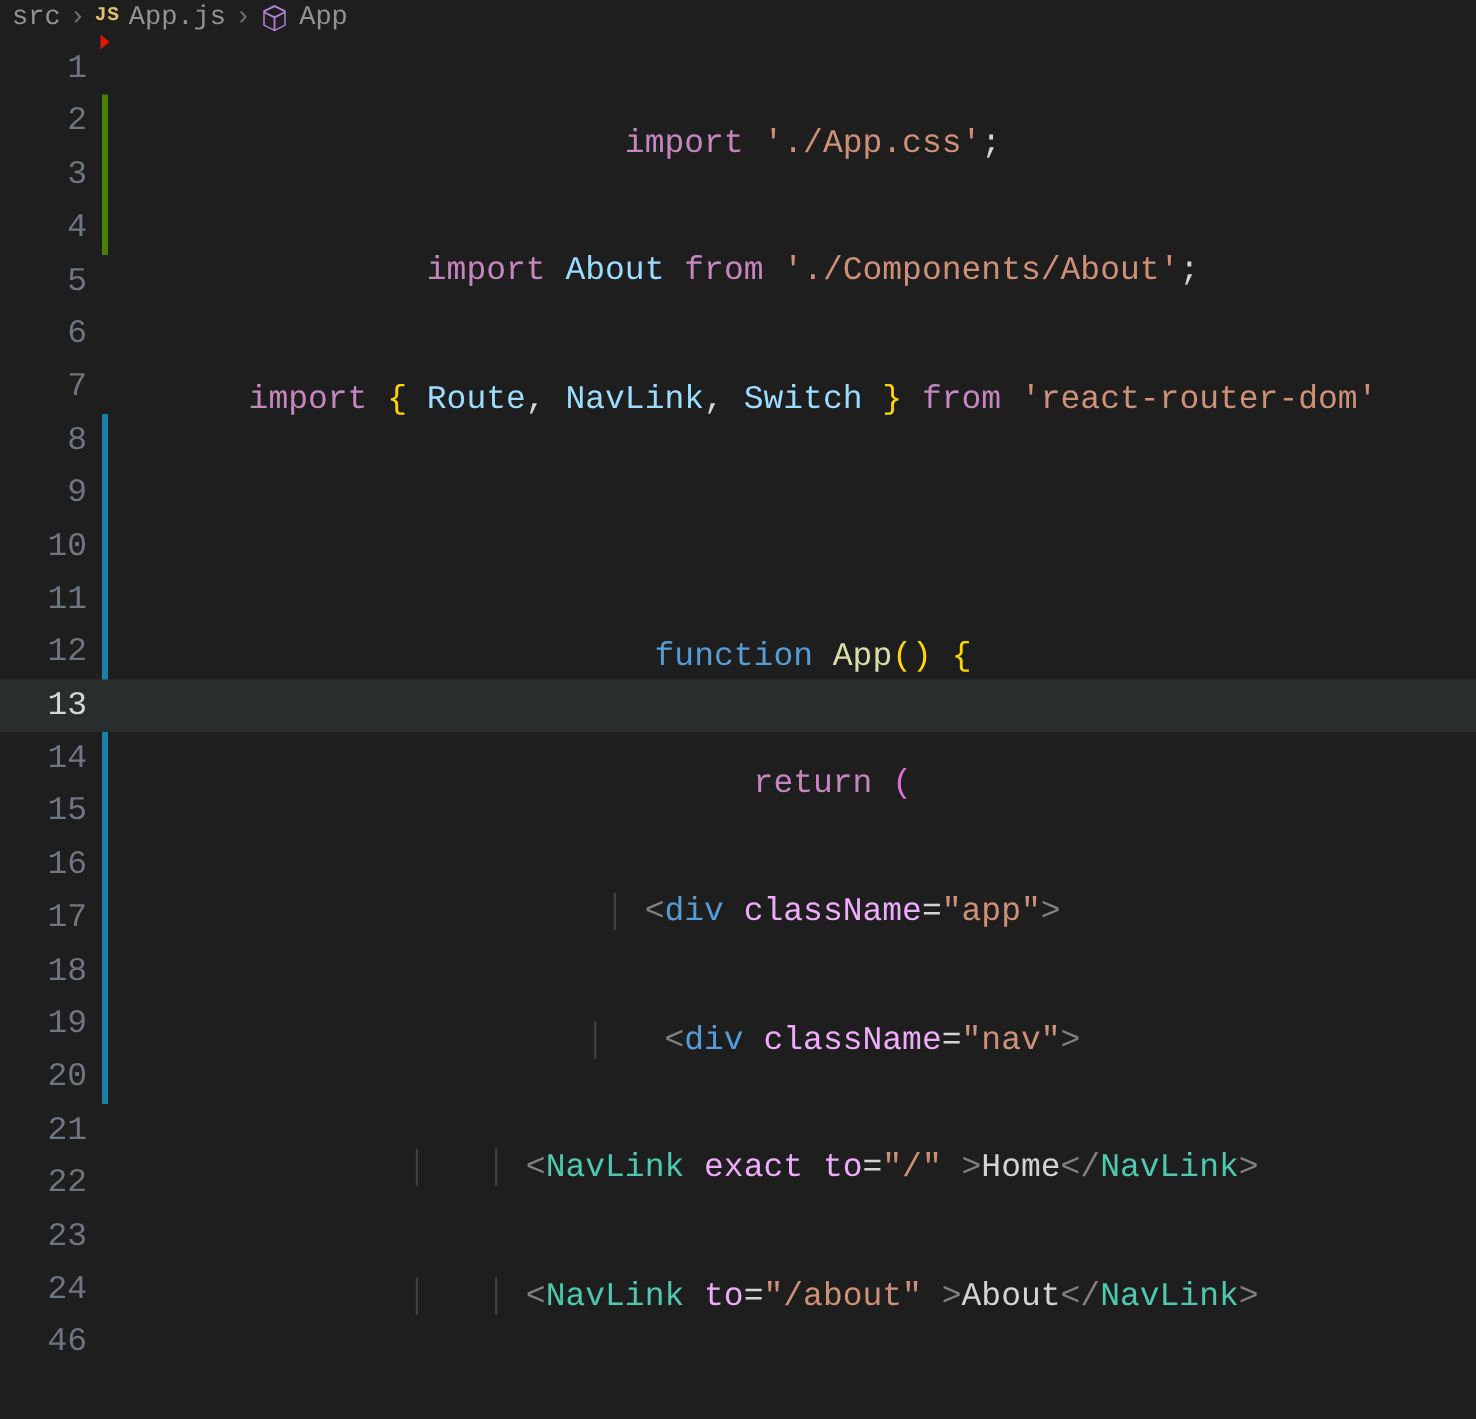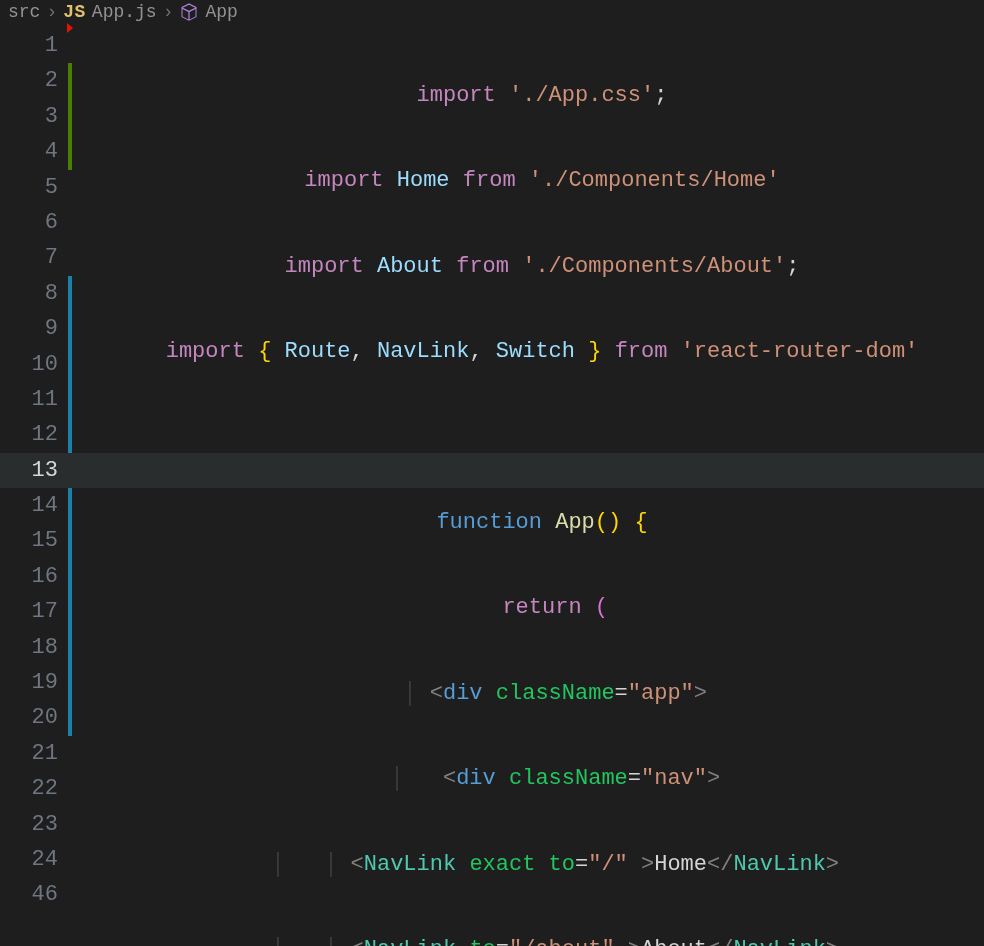--- a/index.html
+++ b/index.html
@@ -1,19 +1,19 @@
 <!DOCTYPE html>
 <html><head>
 <meta charset="utf-8">
 <style>
   * { box-sizing: border-box; margin: 0; padding: 0; }
   html, body { width: 984px; height: 946px; background: #1e1e1e; font-family: Menlo, Consolas, "Courier New", monospace; font-size: 22px; overflow: hidden; }
   .breadcrumb { display: flex; height: 28px; padding: 2px 8px; color: #ccccccaa; font-size: 18px; gap: 6px; }
   .breadcrumb .chev { color: #6e6e6e; }
-  .breadcrumb .js-badge { color: #e2c16b; font-weight: bold; font-size: 18px; letter-spacing: 0.5px; }
+  .breadcrumb .js-badge { color: #e2c16b; font-weight: bold; font-size: 13px; letter-spacing: 0.5px; }
   .breadcrumb .cube svg { width: 20px; height: 20px; vertical-align: middle; }
   .editor { display: flex; height: calc(946px - 28px); position: relative; }
   .gutter { width: 72px; flex: 0 0 72px; text-align: right; padding-right: 14px; color: #6e7681; user-select: none; }
   .code { flex: 1; position: relative; white-space: pre; color: #d4d4d4; text-align: center; }
   .line { height: 35.4px; line-height: 35.4px; position: relative; }
   .code .line { padding-left: 28px; }
   .gutter .line.active { color: #d7d7d7; }
   .git-marker { position: absolute; left: 68px; width: 4px; background: #487e02; }
   .git-marker.blue { background: #1b81a8; }
   .git-marker.red-tri { background: transparent; }
@@ -24,21 +24,21 @@
   
   .k-imp { color: #c586c0; }      
   .k-blue { color: #569cd6; }     
   .ident { color: #9cdcfe; } 
   .str { color: #ce9178; }        
   .punct { color: #d4d4d4; }
   .fn-name { color: #dcdcaa; }    
   .angle { color: #808080; }      
   .tag { color: #4ec9b0; }        
   .tag-html { color: #569cd6; }   
-  .attr { color: #22c55e; }       
+  .attr { color: #f0abfc; }       
   .eq { color: #d4d4d4; }
   .txt { color: #d4d4d4; }
   .semi { color: #d4d4d4; }
   .brcol1 { color: #ffd700; }
   .brcol2 { color: #da70d6; }
 </style>
 </head>
 <body>
 
 <div class="breadcrumb">
@@ -86,21 +86,20 @@
     <div class="line">20</div>
     <div class="line">21</div>
     <div class="line">22</div>
     <div class="line">23</div>
     <div class="line">24</div>
     <div class="line">46</div>
   </div>
 
   <div class="code">
     <div class="line"><span class="k-imp">import</span> <span class="str">'./App.css'</span><span class="semi">;</span></div>
-    <div class="line"><span class="k-imp">import</span> <span class="ident">Home</span> <span class="k-imp">from</span> <span class="str">'./Components/Home'</span></div>
     <div class="line"><span class="k-imp">import</span> <span class="ident">About</span> <span class="k-imp">from</span> <span class="str">'./Components/About'</span><span class="semi">;</span></div>
     <div class="line"><span class="k-imp">import</span> <span class="brcol1">{</span> <span class="ident">Route</span><span class="punct">,</span> <span class="ident">NavLink</span><span class="punct">,</span> <span class="ident">Switch</span> <span class="brcol1">}</span> <span class="k-imp">from</span> <span class="str">'react-router-dom'</span></div>
     <div class="line"></div>
     <div class="line"><span class="k-blue">function</span> <span class="fn-name">App</span><span class="brcol1">(</span><span class="brcol1">)</span> <span class="brcol1">{</span></div>
     <div class="line">  <span class="k-imp">return</span> <span class="brcol2">(</span></div>
     <div class="line">  <span class="guide">│</span> <span class="angle">&lt;</span><span class="tag-html">div</span> <span class="attr">className</span><span class="eq">=</span><span class="str">"app"</span><span class="angle">&gt;</span></div>
     <div class="line">  <span class="guide">│</span>   <span class="angle">&lt;</span><span class="tag-html">div</span> <span class="attr">className</span><span class="eq">=</span><span class="str">"nav"</span><span class="angle">&gt;</span></div>
     <div class="line">  <span class="guide">│</span>   <span class="guide">│</span> <span class="angle">&lt;</span><span class="tag">NavLink</span> <span class="attr">exact</span> <span class="attr">to</span><span class="eq">=</span><span class="str">"/"</span> <span class="angle">&gt;</span><span class="txt">Home</span><span class="angle">&lt;/</span><span class="tag">NavLink</span><span class="angle">&gt;</span></div>
     <div class="line">  <span class="guide">│</span>   <span class="guide">│</span> <span class="angle">&lt;</span><span class="tag">NavLink</span> <span class="attr">to</span><span class="eq">=</span><span class="str">"/about"</span> <span class="angle">&gt;</span><span class="txt">About</span><span class="angle">&lt;/</span><span class="tag">NavLink</span><span class="angle">&gt;</span></div>
     

